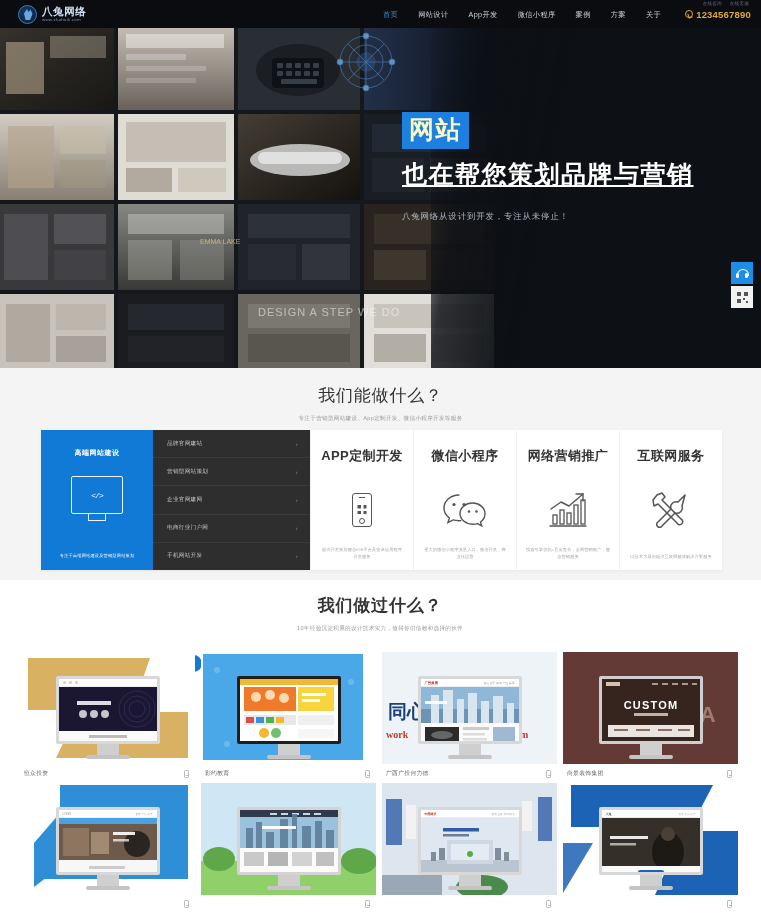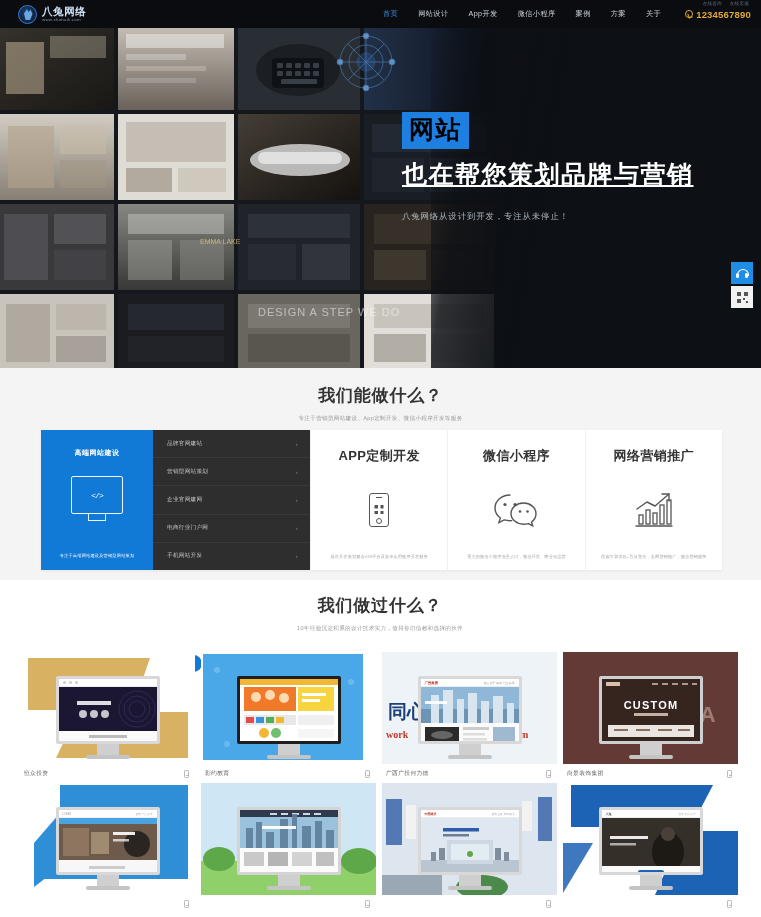--- a/index.html
+++ b/index.html
@@ -25,21 +25,21 @@
   .logo-mark:after{
     content:""; position:absolute; left:4px; top:3.5px;
     width:10px; height:11px;
     background:#6fb3f0; clip-path:polygon(10% 40%,40% 0%,55% 30%,75% 5%,95% 45%,70% 100%,25% 100%);
     opacity:.92;
   }
   .logo-text{ display:flex; flex-direction:column; line-height:1; }
   .logo-cn{ font-size:10.5px; color:#cfe2f7; font-weight:700; letter-spacing:.6px; }
   .logo-url{ font-size:4.4px; color:#7d94ad; letter-spacing:.25px; margin-top:2px; }
 
-  .nav{ margin-left:auto; display:flex; align-items:center; gap:0; padding-right:10px; }
+  .nav{ margin-left:auto; display:flex; align-items:flex-end; gap:0; padding-right:10px; }
   .nav-item{
     font-size:7.2px; color:#cfd6de; padding:0 10px;
     white-space:nowrap; letter-spacing:.4px; cursor:pointer;
   }
   .nav-item.active{ color:#3d8fe0; }
   .tel{
     display:flex; align-items:center; gap:3px; margin-left:14px;
     color:#e0a93a; font-size:9.5px; font-weight:700; letter-spacing:.2px;
   }
   .tel-ico{
@@ -61,21 +61,21 @@
     position:absolute; top:0; left:0; width:761px; height:368px;
     background:#101319; overflow:hidden;
   }
   .hero-collage{ position:absolute; inset:0; }
   .hero-dark{
     position:absolute; right:0; top:0; width:330px; height:368px;
     background:linear-gradient(100deg,rgba(12,15,20,0) 0%,rgba(12,15,20,.82) 16%,#0d1015 40%);
   }
   .hero-copy{ position:absolute; left:402px; top:112px; z-index:10; }
   .hl1{ font-size:25px; color:#fff; font-weight:700; letter-spacing:1.5px; display:flex; align-items:center; gap:7px; }
-  .hl-box{ background:#1d7fe0; padding:1px 7px 3px; color:#000000; }
+  .hl-box{ background:#1d7fe0; padding:1px 7px 3px; color:#fef9c3; }
   .hl2{ font-size:25px; color:#fff; font-weight:700; letter-spacing:1.5px; margin-top:9px;text-decoration:underline; }
   .hl3{ font-size:8.4px; color:#aeb7c2; margin-top:20px; letter-spacing:.9px; }
 
   .side-widget{ position:absolute; right:8px; top:262px; z-index:30; width:22px; }
   .sw-btn{
     width:22px; height:22px; display:flex; align-items:center; justify-content:center;
     background:#1d8de8; margin-bottom:2px; cursor:pointer;
   }
   .sw-btn.qr{ background:#f2f2f2; }
   .headset{ width:11px; height:11px; position:relative; }
@@ -96,21 +96,21 @@
       linear-gradient(#555,#555) 0 7px/4px 4px no-repeat,
       linear-gradient(#555,#555) 6px 6px/2px 2px no-repeat,
       linear-gradient(#555,#555) 9px 9px/2px 2px no-repeat;
   }
 
   
   .services{
     position:absolute; top:368px; left:0; width:761px; height:212px;
     background:#f4f4f4;
   }
-  .sec-title{ text-align:center; font-size:17px; font-weight:700; color:#333; letter-spacing:.8px; }
+  .sec-title{ text-align:center; font-size:17px; font-weight:400; color:#333; letter-spacing:.8px; }
   .sec-sub{ text-align:center; font-size:5.6px; color:#9a9a9a; margin-top:8px; letter-spacing:.3px; }
   .svc-grid{
     position:absolute; left:41px; top:62px; width:681px; height:140px;
     display:flex; background:#fff; box-shadow:0 1px 3px rgba(0,0,0,.06);
   }
   .svc-blue{
     width:112px; background:#1179d6; color:#fff; position:relative; flex:none;
     display:flex; flex-direction:column; align-items:center;
   }
   .svc-blue .sb-title{ font-size:7px; font-weight:700; margin-top:18px; letter-spacing:.5px; }
@@ -429,20 +429,32 @@
               <rect x="26" y="13" width="4" height="19"></rect>
               <rect x="33" y="8" width="4" height="24"></rect>
             </g>
             <path d="M3 17 L13 10 L21 14 L35 2" fill="none" stroke="#555" stroke-width="1.4" stroke-linecap="round" stroke-linejoin="round"></path>
             <path d="M28 2 L35 2 L35 9" fill="none" stroke="#555" stroke-width="1.4" stroke-linecap="round" stroke-linejoin="round"></path>
           </svg>
         </div>
         <div class="sc-desc">搜索引擎优化+百度竞价，全网营销推广，整合营销服务</div>
       </div>
 
+      <div class="svc-card">
+        <div class="sc-title">互联网服务</div>
+        <div class="sc-icon">
+          <svg width="40" height="38" viewBox="0 0 40 38">
+            <g fill="none" stroke="#555" stroke-width="1.5" stroke-linecap="round" stroke-linejoin="round">
+              <path d="M6 4 L11 2 L14 6 L11 9 L30 28 a3 3 0 1 1 -4 4 L7 13 L3 15 L2 9 z"></path>
+              <path d="M34 4 L27 11 a5.5 5.5 0 0 0 -7 7 l-14 14 a3 3 0 0 0 4 4 l14-14 a5.5 5.5 0 0 0 7-7 z"></path>
+            </g>
+          </svg>
+        </div>
+        <div class="sc-desc">以技术为导向提供互联网整体解决方案服务</div>
+      </div>
 
     </div>
   </div>
 
   <div class="portfolio">
     <div class="sec2-title">我们做过什么？</div>
     <div class="sec-sub">10年经验沉淀积累的设计技术实力，值得你们信赖和选择的伙伴</div>
 
     <div class="tabs">
       <span class="tab active">品牌网站</span>

